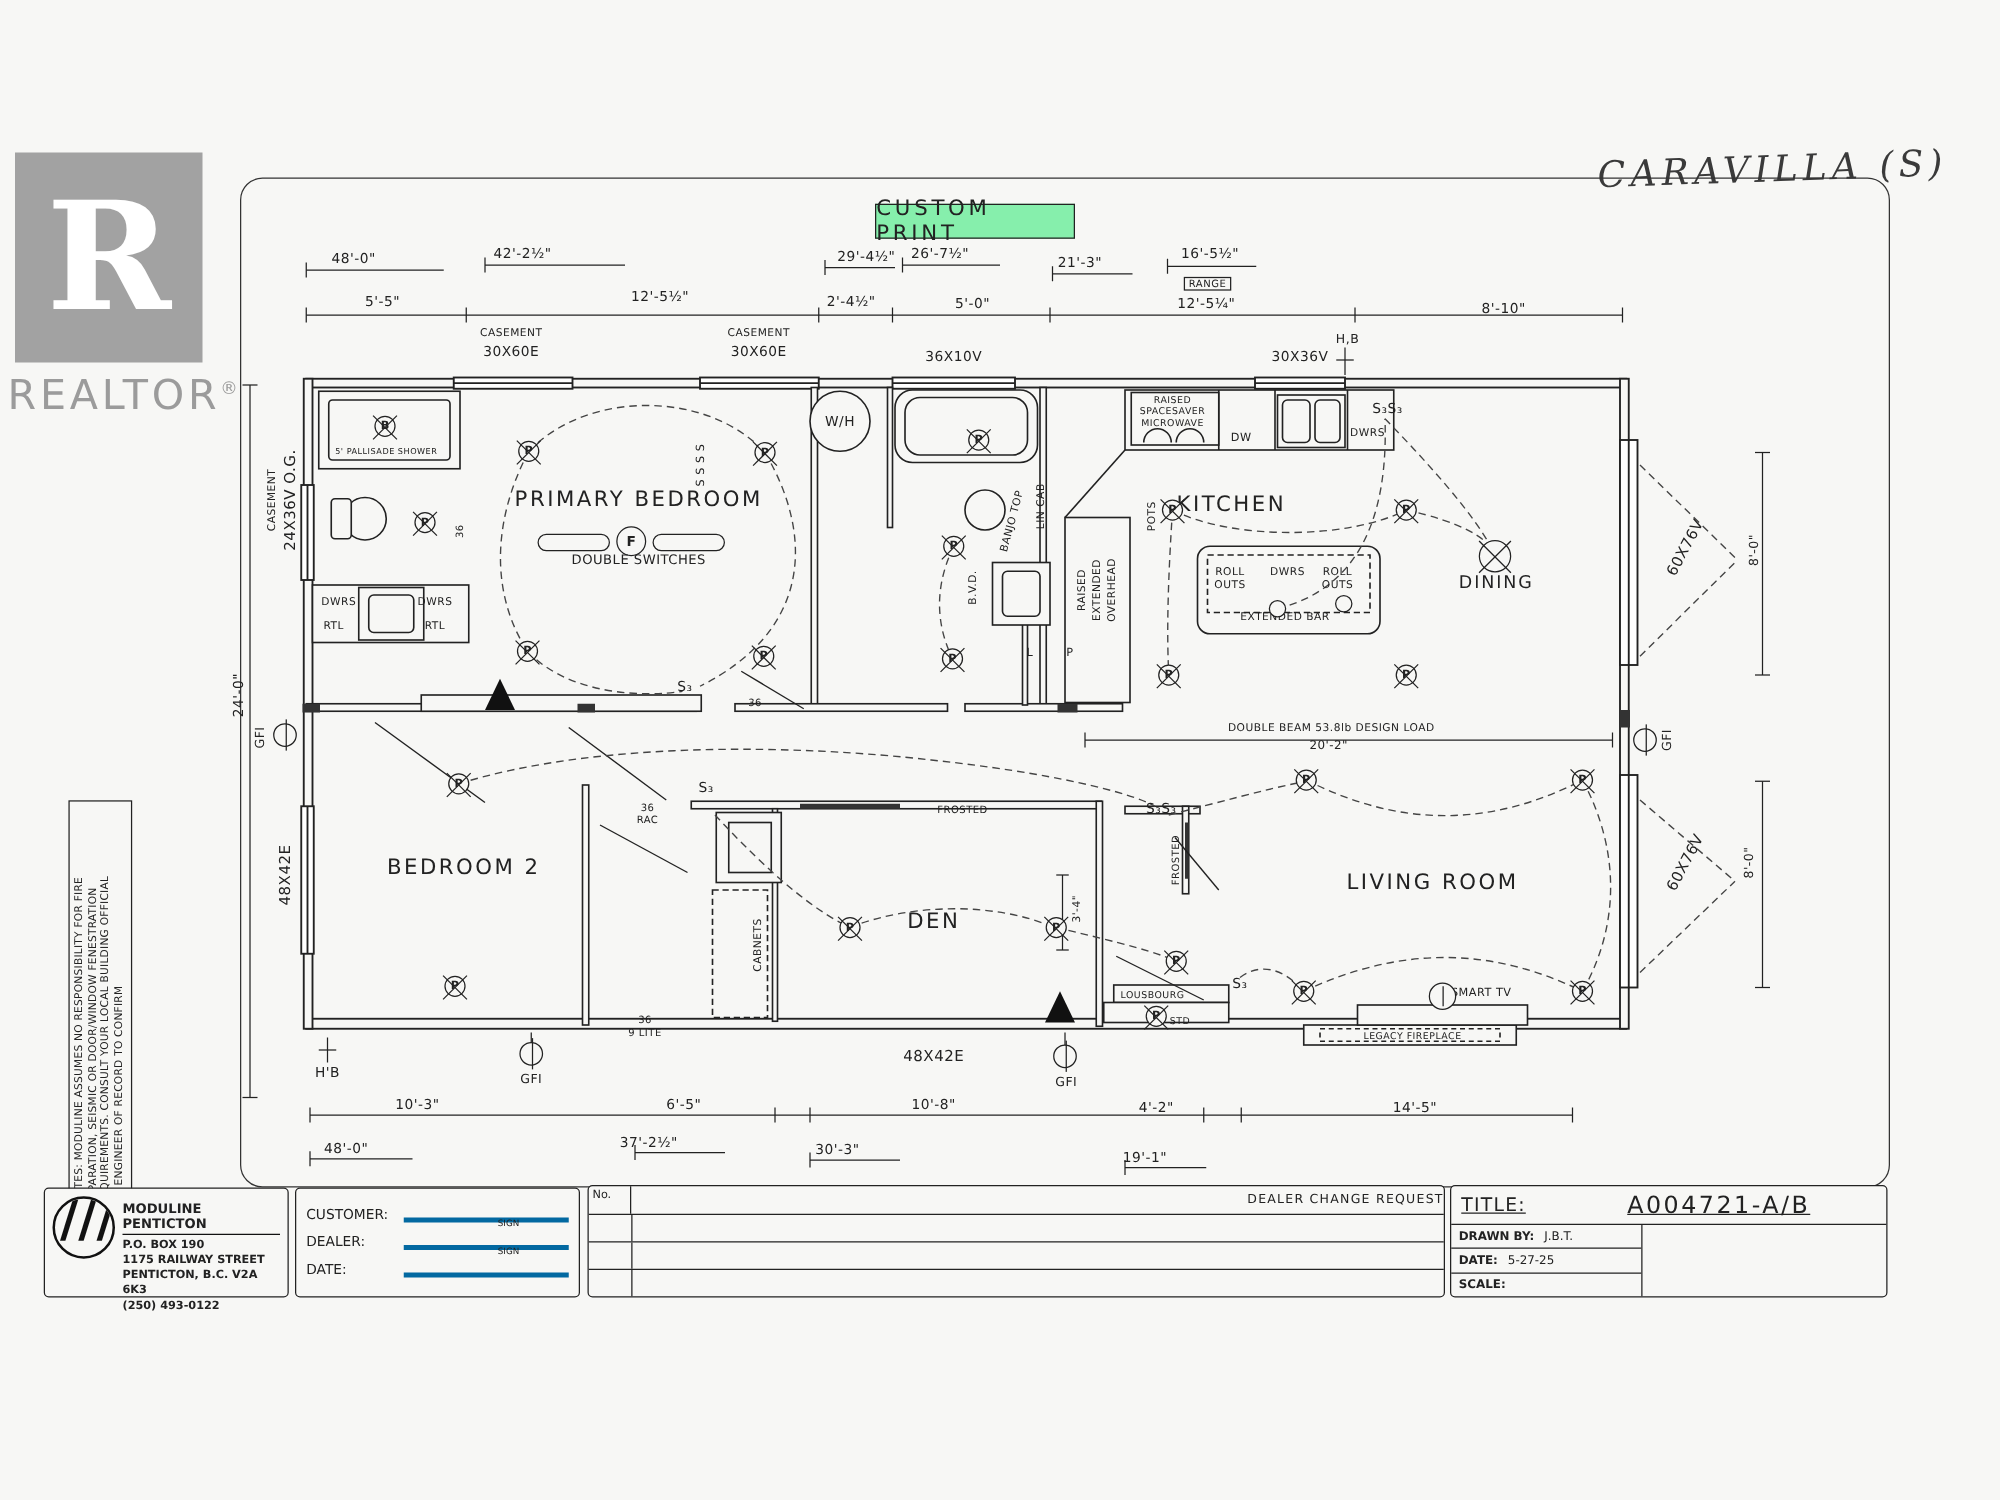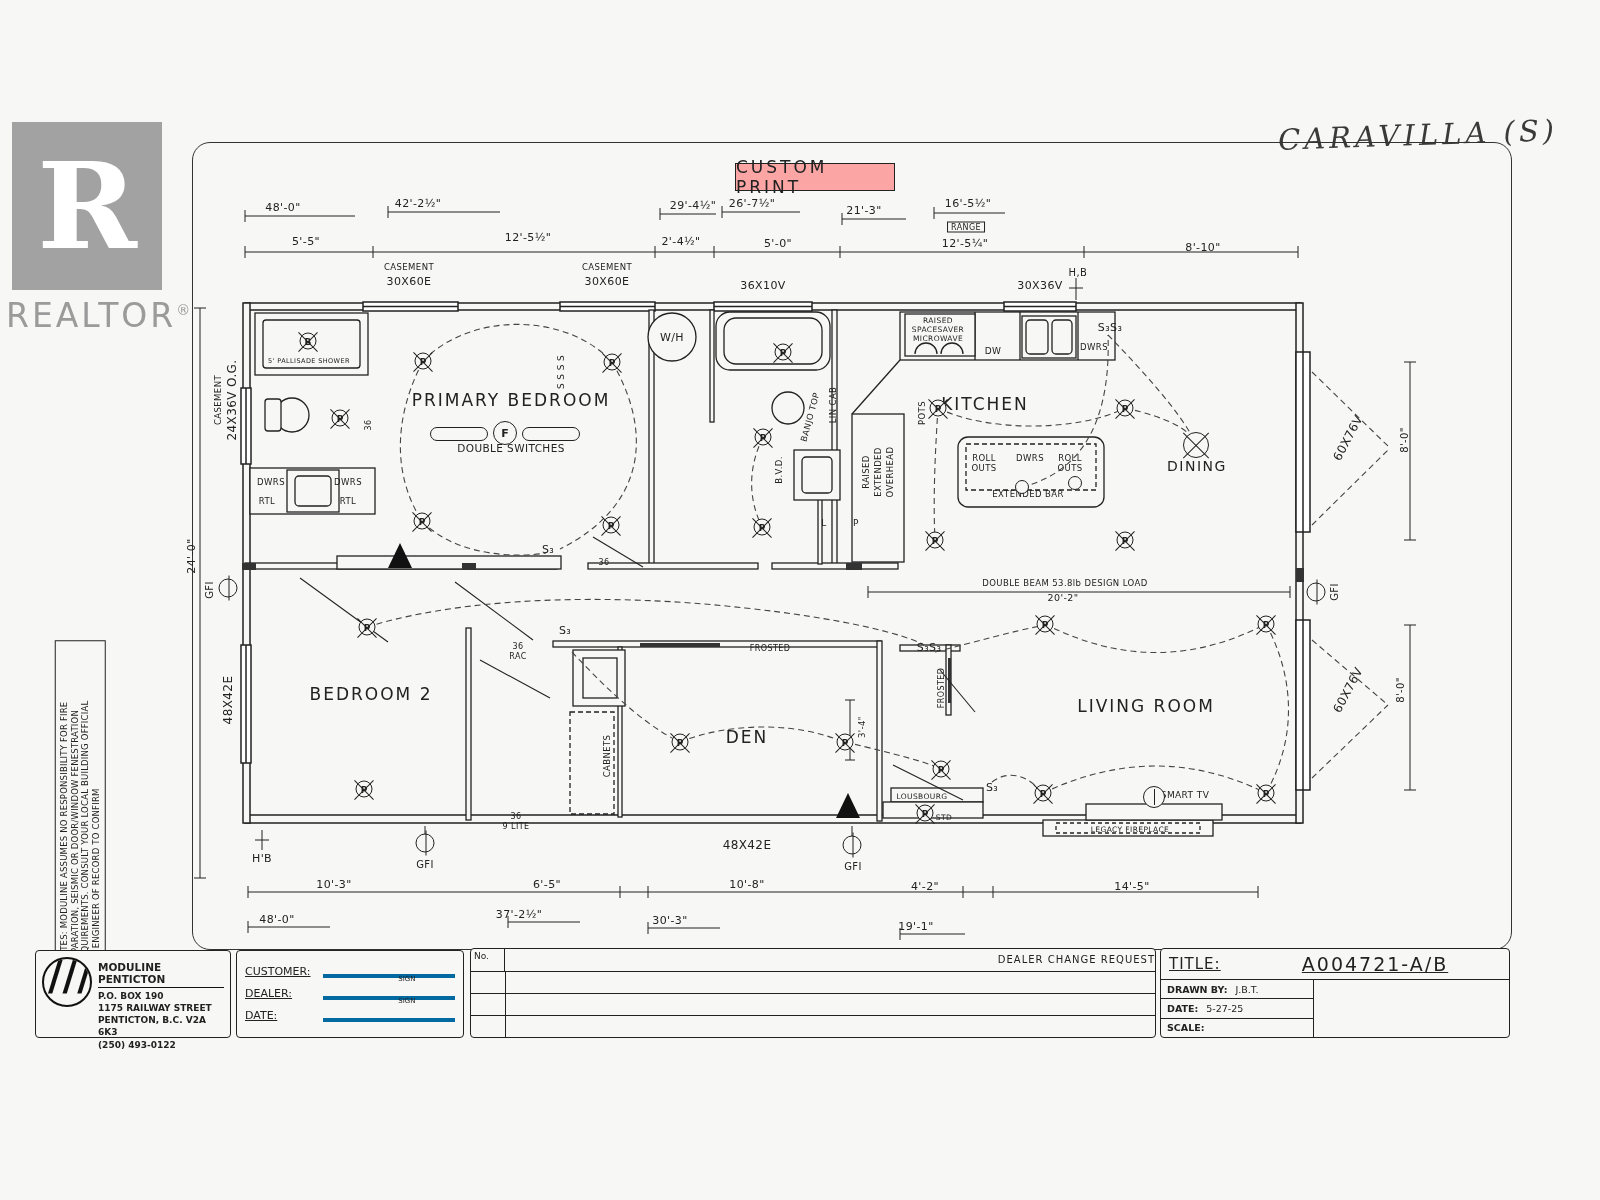--- a/index.html
+++ b/index.html
@@ -19,22 +19,22 @@
   .sym-small{width:12px;height:12px;border:1.2px solid #222;border-radius:50%;background:#f7f7f5;}
   .sym-chand{width:24px;height:24px;border:1.4px solid #222;border-radius:50%;background:#f7f7f5;}
   .sym-gfi{width:17px;height:17px;border:1.4px solid #222;border-radius:50%;background:#f7f7f5;}
   .sym-gfi::after{content:'';position:absolute;top:-4px;bottom:-4px;left:50%;border-left:1.3px solid #222;}
   .sym-tv{width:20px;height:20px;border:1.4px solid #222;border-radius:50%;background:#f7f7f5;}
   .sym-tv::after{content:'';position:absolute;top:2px;bottom:2px;left:50%;border-left:1.4px solid #222;}
   .boxed{border:1px solid #222;padding:0 3px;background:#f7f7f5;}
   
   .sheet-border{position:absolute;left:192px;top:142px;width:1318px;height:806px;
      border:1.6px solid #333;border-radius:18px;}
-  .custom-print{position:absolute;left:735px;top:163px;width:158px;height:26px;border:1.6px solid #222;
-     display:flex;align-items:center;justify-content:center;font-size:17px;letter-spacing:3px;background:#fca5a5;}
+  .custom-print{position:absolute;left:700px;top:163px;width:158px;height:26px;border:1.6px solid #222;
+     display:flex;align-items:center;justify-content:center;font-size:17px;letter-spacing:3px;background:#86efac;}
   .handwritten{position:absolute;left:1278px;top:118px;font-family:"DejaVu Serif",serif;font-style:italic;
      font-size:29px;letter-spacing:4px;color:#3a3a3a;transform:rotate(-2deg);}
   .realtor-box{position:absolute;left:12px;top:122px;width:150px;height:168px;background:#a2a2a2;
      display:flex;align-items:center;justify-content:center;}
   .realtor-r{color:#fff;font-family:"DejaVu Serif",serif;font-weight:bold;font-size:120px;line-height:1;}
   .realtor-word{position:absolute;left:6px;top:296px;color:#9b9b9b;font-size:33px;letter-spacing:3px;}
   .realtor-word sup{font-size:14px;}
   .notes-box{position:absolute;left:-85px;top:780px;width:318px;transform:rotate(-90deg);transform-origin:center;
      border:1.2px solid #222;padding:3px 5px;font-size:8.5px;line-height:1.25;background:#f7f7f5;letter-spacing:.2px;}
   .notes-box .nl{white-space:nowrap;}
@@ -46,21 +46,21 @@
      border:1.4px solid #222;border-radius:50%;background:#f7f7f5;display:flex;align-items:center;justify-content:center;
      font-size:11px;font-weight:bold;}
   
   .tb{position:absolute;border:1.6px solid #222;background:#f7f7f5;border-radius:4px;}
   .tb-moduline{left:35px;top:950px;width:196px;height:88px;padding:6px 6px 0 6px;box-sizing:border-box;}
   .mod-row{display:flex;gap:6px;}
   .mod-logo{width:46px;height:46px;border:2px solid #111;border-radius:50%;flex:none;position:relative;overflow:hidden;}
   .mod-logo::before{content:"///";position:absolute;left:4px;top:-6px;font-size:40px;font-weight:bold;color:#111;}
   .mod-name{font-size:10.5px;font-weight:bold;border-bottom:1.5px solid #111;padding-bottom:2px;margin-top:4px;}
   .mod-addr{font-size:9px;font-weight:bold;line-height:1.35;margin-top:2px;}
-  .tb-customer{left:236px;top:950px;width:228px;height:88px;padding:5px 8px;box-sizing:border-box;font-size:11px;text-decoration:underline;}
+  .tb-customer{left:236px;top:950px;width:228px;height:88px;padding:5px 8px;box-sizing:border-box;font-size:11px;}
   .cust-row{display:flex;align-items:flex-end;margin-top:6px;}
   .cust-row .cl{width:78px;}
   .cust-row .line{flex:1;border-bottom:4px solid #0369a1;height:12px;position:relative;}
   .cust-row .sign{position:absolute;right:30%;top:13px;font-size:7px;}
   .tb-change{left:470px;top:948px;width:686px;height:90px;box-sizing:border-box;display:flex;flex-direction:column;}
   .chg-head{display:flex;border-bottom:1px solid #222;height:22px;}
   .chg-no{width:34px;border-right:1px solid #222;font-size:9px;padding:2px 3px;box-sizing:border-box;}
   .chg-title{flex:1;text-align:right;font-size:10px;padding-top:5px;letter-spacing:1px;}
   .chg-row{flex:1;border-bottom:1px solid #222;display:flex;}
   .chg-row:last-child{border-bottom:none;}

